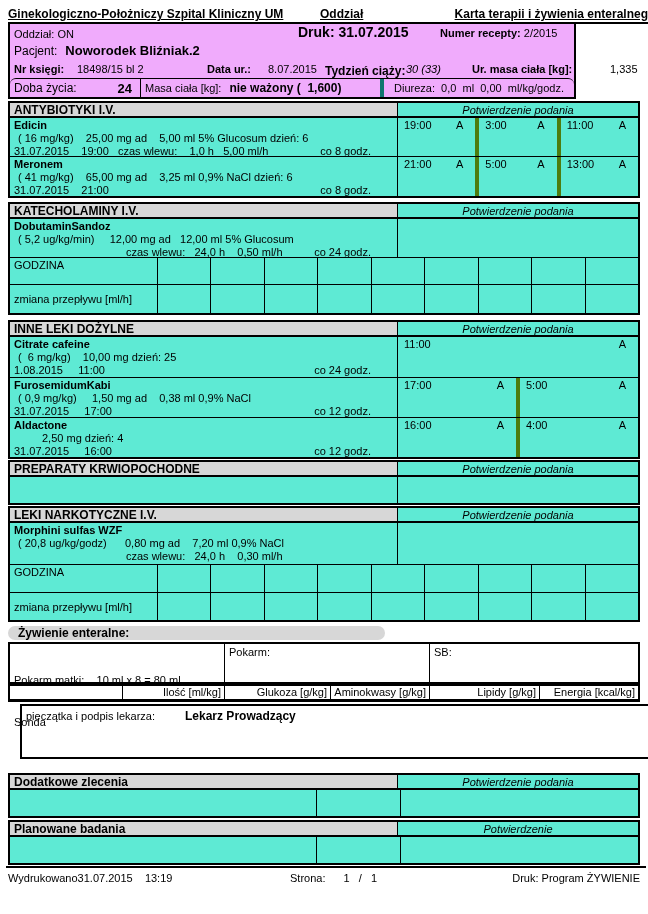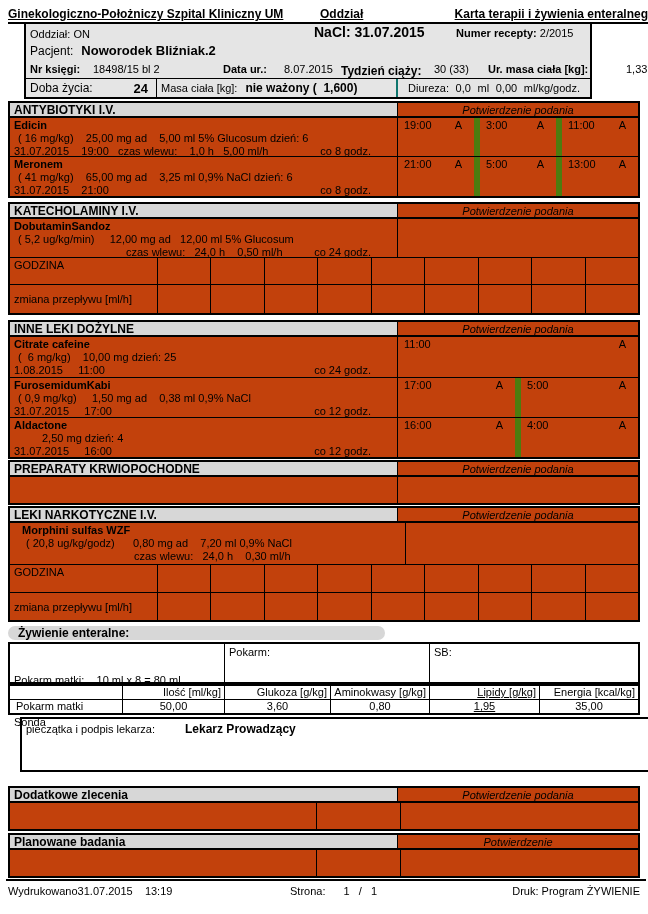--- a/index.html
+++ b/index.html
@@ -9,49 +9,49 @@
   .b{font-weight:bold;}
   .pre{white-space:pre;}
 
   
   .title-row{margin:8px 0 0 8px;width:640px;height:16px;border-bottom:2px solid #000;display:flex;font-weight:bold;font-size:12px;line-height:13px;}
   .t1{width:312px;text-decoration:underline;}
   .t2{width:116px;text-decoration:underline;}
   .t3{flex:1;text-align:right;text-decoration:underline;}
 
   
-  .pbox{margin-left:24px;width:568px;border:2px solid #000;border-top:none;background:#e5e5e5;}
+  .pbox{margin-left:8px;width:568px;border:2px solid #000;border-top:none;background:#f0abfc;}
   .prow1{display:flex;height:18px;align-items:flex-start;padding-top:1px;}
   .prow1 .ward{width:288px;padding-left:4px;padding-top:3px;}
   .prow1 .date{width:142px;font-weight:bold;font-size:14px;line-height:15px;}
   .prow1 .recipe{flex:1;padding-top:2px;}
   .prow2{height:19px;padding-left:4px;padding-top:1px;font-size:12px;}
   .prow2 .pname{font-size:13px;font-weight:bold;margin-left:8px;}
   .prow3{position:relative;height:17px;}
   .prow3 span{position:absolute;top:2px;white-space:pre;}
-  .prow4{display:flex;height:19px;border-top:1px solid #000;align-items:center;}
+  .prow4{display:flex;height:19px;border-top:1px solid #000;align-items:center;border-radius:6px;}
   .p4a{width:130px;height:100%;display:flex;align-items:center;justify-content:space-between;padding:0 8px 0 4px;font-size:12px;}
   .p4a .life-val{font-size:13px;font-weight:bold;}
   .p4b{width:240px;height:100%;border-left:1px solid #000;display:flex;align-items:center;padding-left:4px;}
   .p4b .mass-val{font-weight:bold;font-size:12px;margin-left:8px;white-space:pre;}
-  .p4c{flex:1;height:100%;border-left:2px solid #0f766e;display:flex;align-items:center;justify-content:space-between;padding:0 10px;}
-
-  
-  .sec{margin-left:8px;width:632px;border:2px solid #000;background:#c2410c;}
+  .p4c{flex:1;height:100%;border-left:4px solid #0f766e;display:flex;align-items:center;justify-content:space-between;padding:0 10px;}
+
+  
+  .sec{margin-left:8px;width:632px;border:2px solid #000;background:#5eead4;}
   .mt2{margin-top:2px;}.mt4{margin-top:4px;}.mt5{margin-top:5px;}.mt1{margin-top:1px;}.mt14{margin-top:14px;}
   .shead{display:flex;height:15px;border-bottom:2px solid #000;}
   .sh-l{width:388px;background:#d7d7d7;border-right:1px solid #000;font-weight:bold;font-size:12px;line-height:14px;padding-left:4px;}
   .sh-r{flex:1;text-align:center;line-height:14px;font-style:italic;}
   .drow{display:flex;}
   .drow + .drow,.grow{border-top:1px solid #000;}
-  .h38{height:38px;}.h40{height:40px;}.h41{height:41px;padding-left:8px;}
+  .h38{height:38px;}.h40{height:40px;}.h41{height:41px;}
   .dl{width:388px;border-right:1px solid #000;padding:1px 0 0 4px;overflow:hidden;}
   .dr{flex:1;display:flex;}
   .ccell{flex:1;position:relative;padding:1px 0 0 6px;}
-  .ccell + .ccell{border-left:6px solid #4d7c0f;}
+  .ccell + .ccell{border-left:4px solid #4d7c0f;}
   .mk{position:absolute;right:12px;top:1px;}
   .dname{font-weight:bold;line-height:13px;}
   .ddose{line-height:13px;padding-left:4px;white-space:pre;}
   .dsch{line-height:13px;position:relative;white-space:pre;}
   .dfreq{position:absolute;right:26px;top:0;white-space:pre;}
   .ind-czas{padding-left:112px;}
   .ind-ald{padding-left:28px;}
 
   
   .grow{display:flex;}
@@ -73,21 +73,21 @@
   
   .entbar{margin:4px 0 0 8px;width:377px;height:14px;background:#d7d7d7;font-weight:bold;font-size:12px;line-height:14px;padding-left:10px;border-radius:7px;}
   .feed{margin:2px 0 0 8px;width:632px;height:42px;border:2px solid #000;display:flex;}
   .feed > div{height:100%;padding:1px 0 0 4px;line-height:14px;}
   .f1{width:215px;border-right:1px solid #000;white-space:pre;}
   .f2{width:205px;border-right:1px solid #000;}
   .f3{flex:1;}
   .nut{margin-left:8px;width:632px;border:2px solid #000;}
   .nhead{display:flex;height:14px;border-bottom:1px solid #000;line-height:13px;justify-content:flex-end;}
   .nvals{display:flex;height:13px;line-height:12px;}
-  .nc0{width:113px;}.nc1{width:102px;}.nc2{width:106px;}.nc3{width:99px;}.nc4{width:110px;text-decoration:underline;}.nc5{flex:1;}
+  .nc0{width:113px;}.nc1{width:102px;}.nc2{width:106px;}.nc3{width:99px;}.nc4{width:110px;}.nc5{flex:1;}
   .nhead > div,.nvals > div{border-right:1px solid #000;}
   .nhead > div:last-child,.nvals > div:last-child{border-right:none;}
   .nh{text-align:right;padding-right:3px;}
   .nv{text-align:center;}
   .nlab{padding-left:6px;text-align:left;}
   .sig{margin:2px 0 0 20px;width:632px;height:55px;border:2px solid #000;padding:3px 0 0 4px;}
   .sig .sval{font-weight:bold;font-size:12px;margin-left:30px;}
 
   
   .footer{margin:1px 0 0 6px;width:640px;border-top:2px solid #000;padding:4px 2px 0 2px;display:flex;}
@@ -103,33 +103,33 @@
 
   <div class="title-row">
     <div class="t1">Ginekologiczno-Położniczy Szpital Kliniczny UM</div>
     <div class="t2">Oddział</div>
     <div class="t3">Karta terapii i żywienia enteralneg</div>
   </div>
 
   <div class="pbox">
     <div class="prow1">
       <div class="ward"><span>Oddział:</span> <span>ON</span></div>
-      <div class="date"><span>NaCl:</span> <span>31.07.2015</span></div>
+      <div class="date"><span>Druk:</span> <span>31.07.2015</span></div>
       <div class="recipe"><span class="b">Numer recepty:</span> <span>2/2015</span></div>
     </div>
     <div class="prow2">
       <span>Pacjent:</span><span class="pname">Noworodek Bliźniak.2</span>
     </div>
     <div class="prow3">
       <span style="left:4px;" class="b">Nr księgi:</span>
       <span style="left:67px;">18498/15 bl 2</span>
       <span style="left:197px;" class="b">Data ur.:</span>
       <span style="left:258px;">8.07.2015</span>
       <span style="left:315px;font-size:12px;top:3px;" class="b">Tydzień ciąży:</span>
-      <span style="left:408px;">30 (33)</span>
+      <span style="left:396px;font-style:italic;">30 (33)</span>
       <span style="left:462px;" class="b">Ur. masa ciała [kg]:</span>
       <span style="left:600px;">1,335</span>
     </div>
     <div class="prow4">
       <div class="p4a">
         <span>Doba życia:</span>
         <span class="life-val">24</span>
       </div>
       <div class="p4b">
         <span>Masa ciała [kg]:</span>
@@ -315,28 +315,20 @@
   </div>
   <div class="nut">
     <div class="nhead">
       <div class="nc0"></div>
       <div class="nc1 nh">Ilość [ml/kg]</div>
       <div class="nc2 nh">Glukoza [g/kg]</div>
       <div class="nc3 nh">Aminokwasy [g/kg]</div>
       <div class="nc4 nh">Lipidy [g/kg]</div>
       <div class="nc5 nh">Energia [kcal/kg]</div>
     </div>
-    <div class="nvals">
-      <div class="nc0 nlab">Pokarm matki</div>
-      <div class="nc1 nv">50,00</div>
-      <div class="nc2 nv">3,60</div>
-      <div class="nc3 nv">0,80</div>
-      <div class="nc4 nv">1,95</div>
-      <div class="nc5 nv">35,00</div>
-    </div>
   </div>
   <div class="sig">
     <span>pieczątka i podpis lekarza:</span><span class="sval">Lekarz Prowadzący</span>
   </div>
 
   <div class="sec mt14">
     <div class="shead">
       <div class="sh-l">Dodatkowe zlecenia</div>
       <div class="sh-r">Potwierdzenie podania</div>
     </div>

